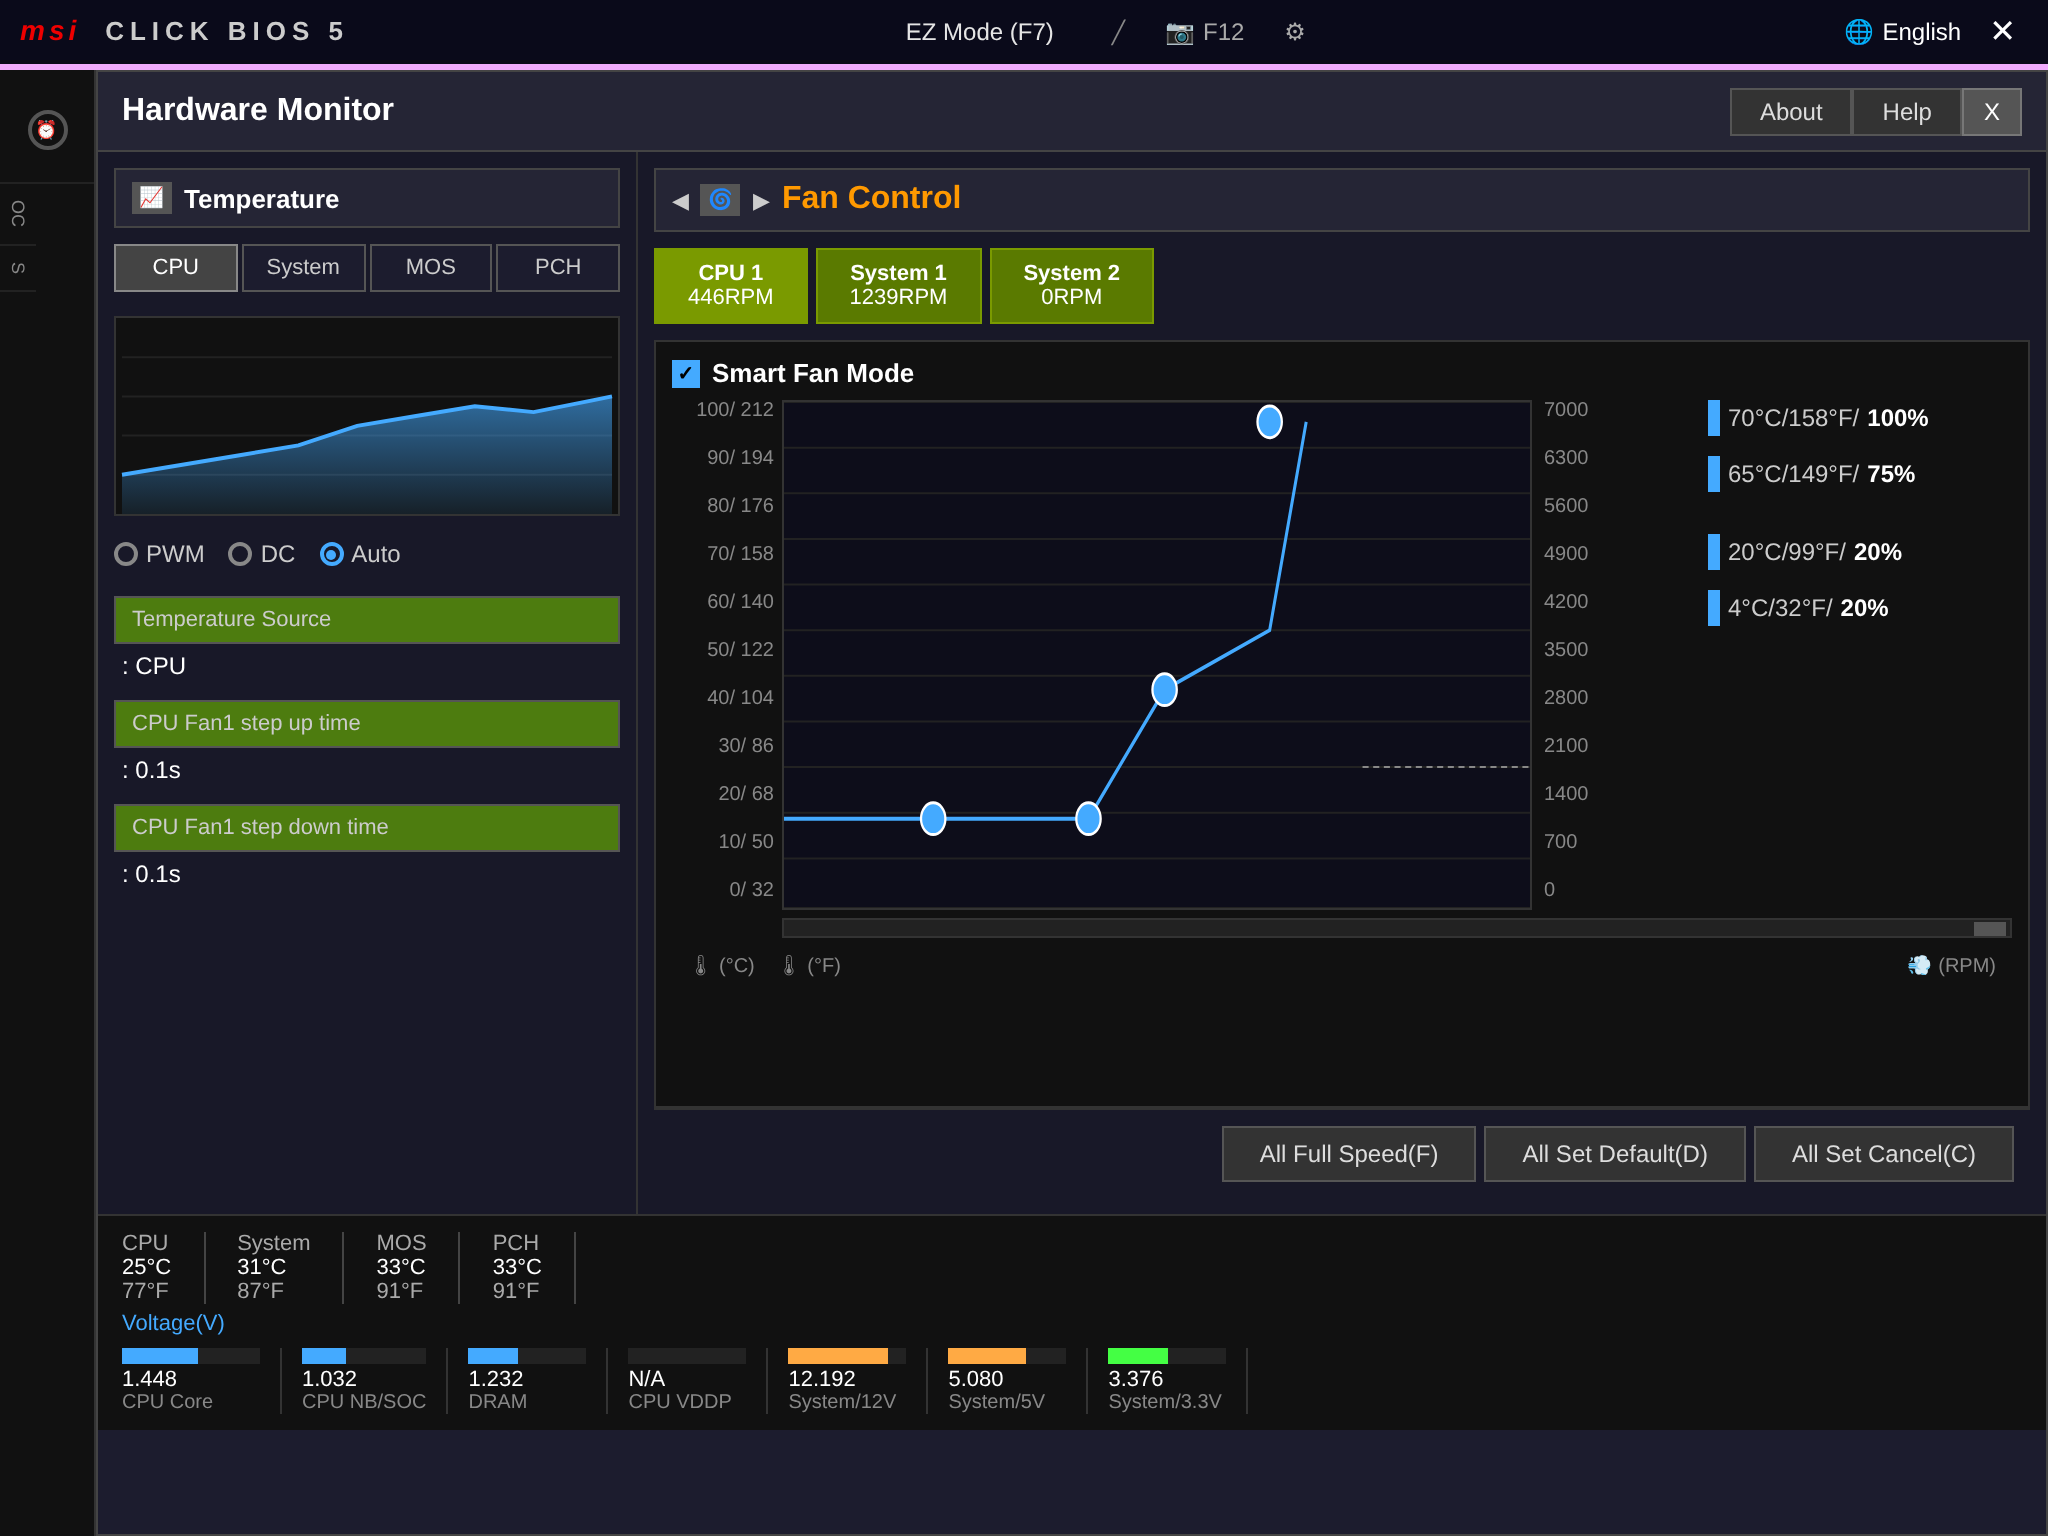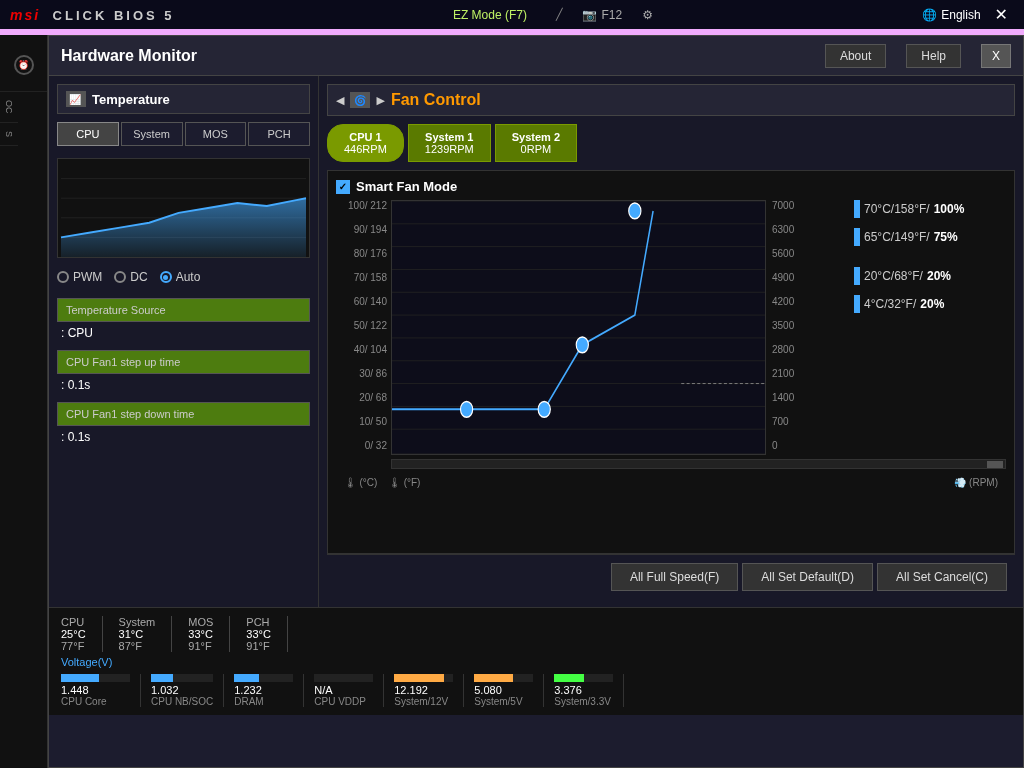--- a/index.html
+++ b/index.html
@@ -14,36 +14,36 @@
     }
 
     
     .top-bar {
       background: #0a0a1a;
       height: 35px;
       display: flex;
       align-items: center;
       justify-content: space-between;
       padding: 0 10px;
-      border-bottom: 6px solid #f0abfc;
+      border-bottom: 3px solid #f0abfc;
     }
     .top-bar-logo {
       color: #e00;
       font-weight: bold;
       font-size: 16px;
       letter-spacing: 2px;
     }
     .top-bar-logo span { color: #fff; font-size: 14px; }
     .top-bar-center {
       display: flex;
       align-items: center;
       gap: 20px;
     }
     .top-bar-btn {
-      color: #bef264;
+      color: #e5e5e5;
       font-size: 12px;
       cursor: pointer;
       padding: 4px 8px;
       border: 1px solid transparent;
     }
     .top-bar-right {
       display: flex;
       align-items: center;
       gap: 8px;
     }
@@ -107,21 +107,21 @@
       padding: 0 12px;
       border-bottom: 1px solid #444;
     }
     .hw-title {
       color: #fff;
       font-size: 16px;
       font-weight: bold;
     }
     .hw-title-btns {
       display: flex;
-      gap: 20px;
+      gap: 0;
     }
     .hw-btn {
       background: #333;
       color: #ddd;
       border: 1px solid #555;
       padding: 4px 14px;
       font-size: 12px;
       cursor: pointer;
     }
     .hw-btn-x {
@@ -287,21 +287,20 @@
       background: #5a7a00;
       border: 1px solid #7a9a00;
       padding: 6px 16px;
       text-align: center;
       font-size: 11px;
       color: #fff;
       cursor: pointer;
     }
     .fan-speed-box.active {
       background: #7a9a00;
-      border-radius: 16px;
     }
     .fan-speed-label { font-weight: bold; }
     .fan-speed-val { font-size: 11px; }
 
     
     .smart-fan-section {
       flex: 1;
       background: #111;
       border: 1px solid #333;
       position: relative;
@@ -666,21 +665,21 @@
               <div style="margin-bottom:17px;">
                 <div style="display:flex;align-items:center;gap:4px;">
                   <div class="temp-bar"></div>
                   <span class="temp-marker-text">65°C/149°F/</span>
                   <span class="temp-marker-pct">75%</span>
                 </div>
               </div>
               <div style="margin-bottom:6px;">
                 <div style="display:flex;align-items:center;gap:4px;">
                   <div class="temp-bar"></div>
-                  <span class="temp-marker-text">20°C/68°F/</span>
+                  <span class="temp-marker-text">20°C/99°F/</span>
                   <span class="temp-marker-pct">20%</span>
                 </div>
               </div>
               <div style="margin-bottom:6px;">
                 <div style="display:flex;align-items:center;gap:4px;">
                   <div class="temp-bar"></div>
                   <span class="temp-marker-text">4°C/32°F/</span>
                   <span class="temp-marker-pct">20%</span>
                 </div>
               </div>

